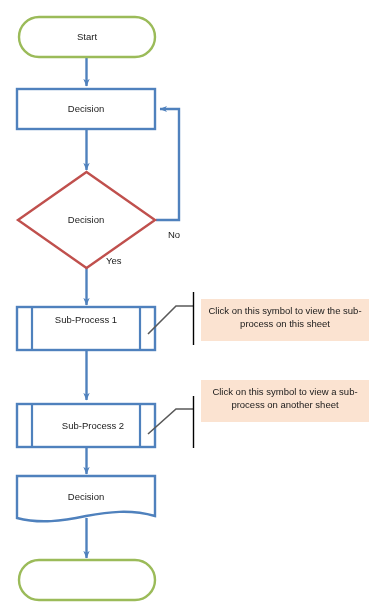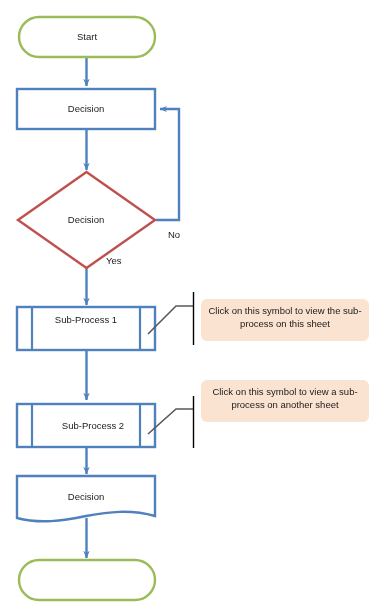--- a/index.html
+++ b/index.html
@@ -43,21 +43,20 @@
   }
   .callout-box {
     position: absolute;
     box-sizing: border-box;
     background: #fbe3d1;
     font-size: 9.5px;
     color: #1a1a1a;
     text-align: center;
     line-height: 1.35;
     padding: 6px 7px 0 7px;
-    border-radius: 6px;
   }
   
   #label-start    { left: 19px; top: 32px;  width: 136px; }
   #label-process  { left: 17px; top: 104px; width: 138px; }
   #label-decision { left: 17px; top: 215px; width: 138px; }
   #label-sub1     { left: 17px; top: 315px; width: 138px; }
   #label-sub2     { left: 24px; top: 421px; width: 138px; }
   #label-document { left: 17px; top: 492px; width: 138px; }
   #label-end      { left: 19px; top: 575px; width: 136px; }
   #label-no       { left: 168px; top: 230px; }

